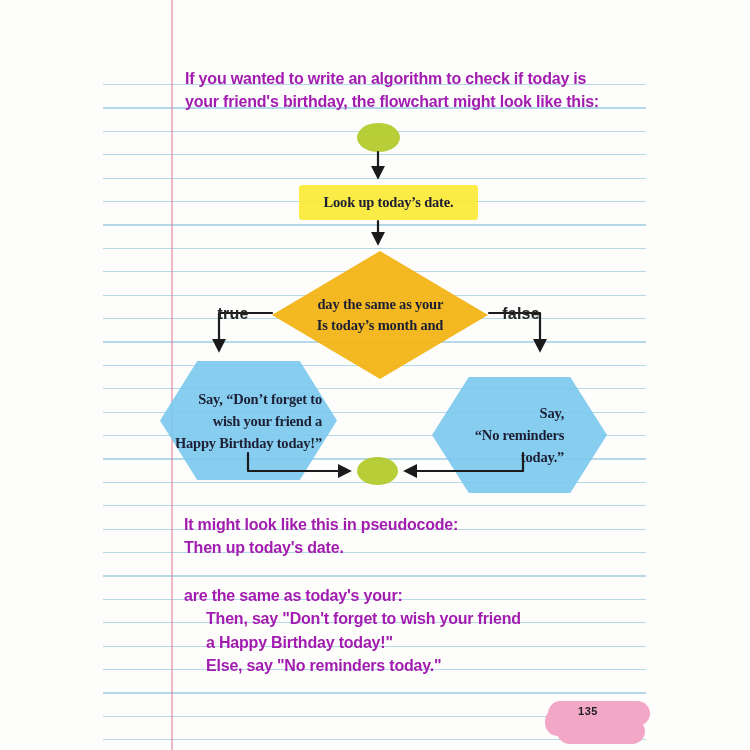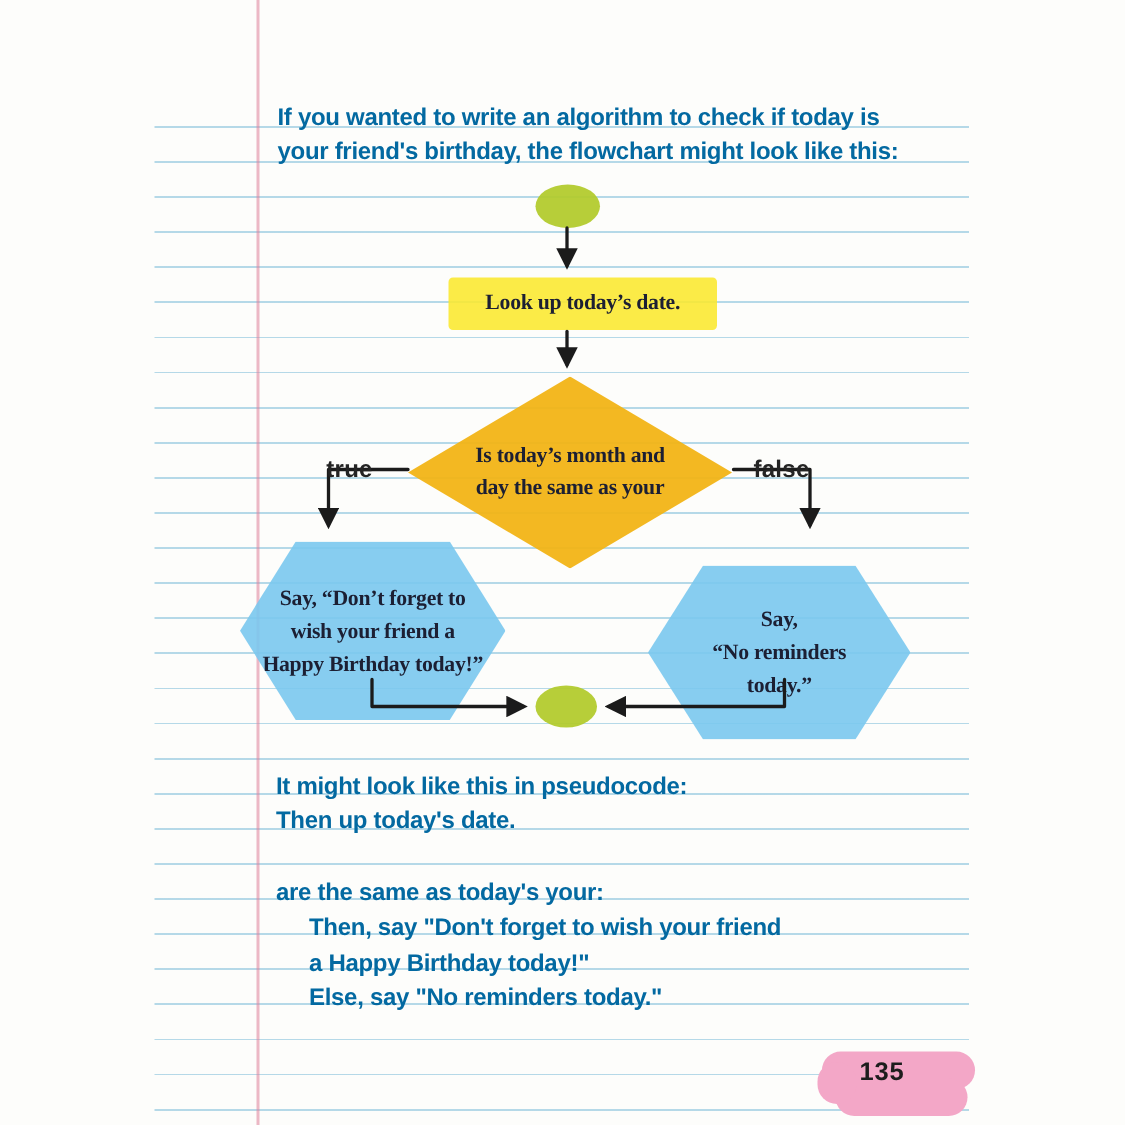--- a/index.html
+++ b/index.html
@@ -14,30 +14,30 @@
     background:repeating-linear-gradient(180deg,
       rgba(122,187,216,0.55) 0px, rgba(122,187,216,0.55) 1.2px,
       transparent 1.2px, transparent 23.4px);
   }
   .margin-line{
     position:absolute;left:171px;top:0;width:1.6px;height:750px;z-index:1;
     background:rgba(222,128,153,0.55);
   }
   
   .hand{
-    position:absolute;z-index:5;color:#0369a1;
+    position:absolute;z-index:5;color:#a21caf;
     font-size:16px;line-height:23.4px;letter-spacing:-0.2px;font-weight:bold;
   }
   .intro{left:185px;top:67px;}
   .pseudo-a{left:184px;top:513px;}
   .pseudo-b{left:184px;top:584px;}
   .indent1{padding-left:22px;}
   
   .node{position:absolute;z-index:2;display:flex;align-items:center;justify-content:center;
-        text-align:center;color:#1c1f33;font-family:"Liberation Serif", serif;font-weight:bold;
+        text-align:right;color:#1c1f33;font-family:"Liberation Serif", serif;font-weight:bold;
         letter-spacing:-0.2px;}
   .terminal{border-radius:50%;background:rgba(178,202,42,0.93);}
   .start-terminal{left:357px;top:123px;width:43px;height:29px;}
   .end-terminal{left:357px;top:457px;width:41px;height:28px;}
   .process{
     left:299px;top:185px;width:179px;height:35px;border-radius:3px;
     background:rgba(250,232,45,0.88);font-size:14.5px;
   }
   .diamond{
     left:272px;top:251px;width:216px;height:128px;
@@ -59,21 +59,21 @@
   .label-false{left:490px;top:277px;}
   
   .connectors{position:absolute;left:0;top:0;z-index:3;pointer-events:none;}
   
   .pink-blob{position:absolute;background:#f3a7c7;z-index:4;}
   .blob1{left:548px;top:701px;width:102px;height:25px;border-radius:13px;}
   .blob2{left:557px;top:719px;width:88px;height:25px;border-radius:13px;}
   .blob3{left:545px;top:708px;width:26px;height:28px;border-radius:14px;}
   .page-number{
     position:absolute;left:566px;top:705px;width:44px;z-index:5;text-align:center;
-    font-size:17px;font-weight:bold;color:#1d1d1d;letter-spacing:0.5px;
+    font-size:11px;font-weight:bold;color:#1d1d1d;letter-spacing:0.5px;
   }
 </style>
 </head>
 <body>
 
 <div class="canvas">
 
   <div class="ruled"></div>
   <div class="margin-line"></div>
 
@@ -83,22 +83,22 @@
   </div>
 
   <div class="node terminal start-terminal"></div>
 
   <div class="node process">
     <span>Look up today’s date.</span>
   </div>
 
   <div class="node diamond">
     <div>
+      <div>day the same as your</div>
       <div>Is today’s month and</div>
-      <div>day the same as your</div>
     </div>
   </div>
 
   <div class="branch-label label-true">true</div>
   <div class="branch-label label-false">false</div>
 
   <div class="node hex hex-left">
     <div>
       <div>Say, “Don’t forget to</div>
       <div>wish your friend a</div>

